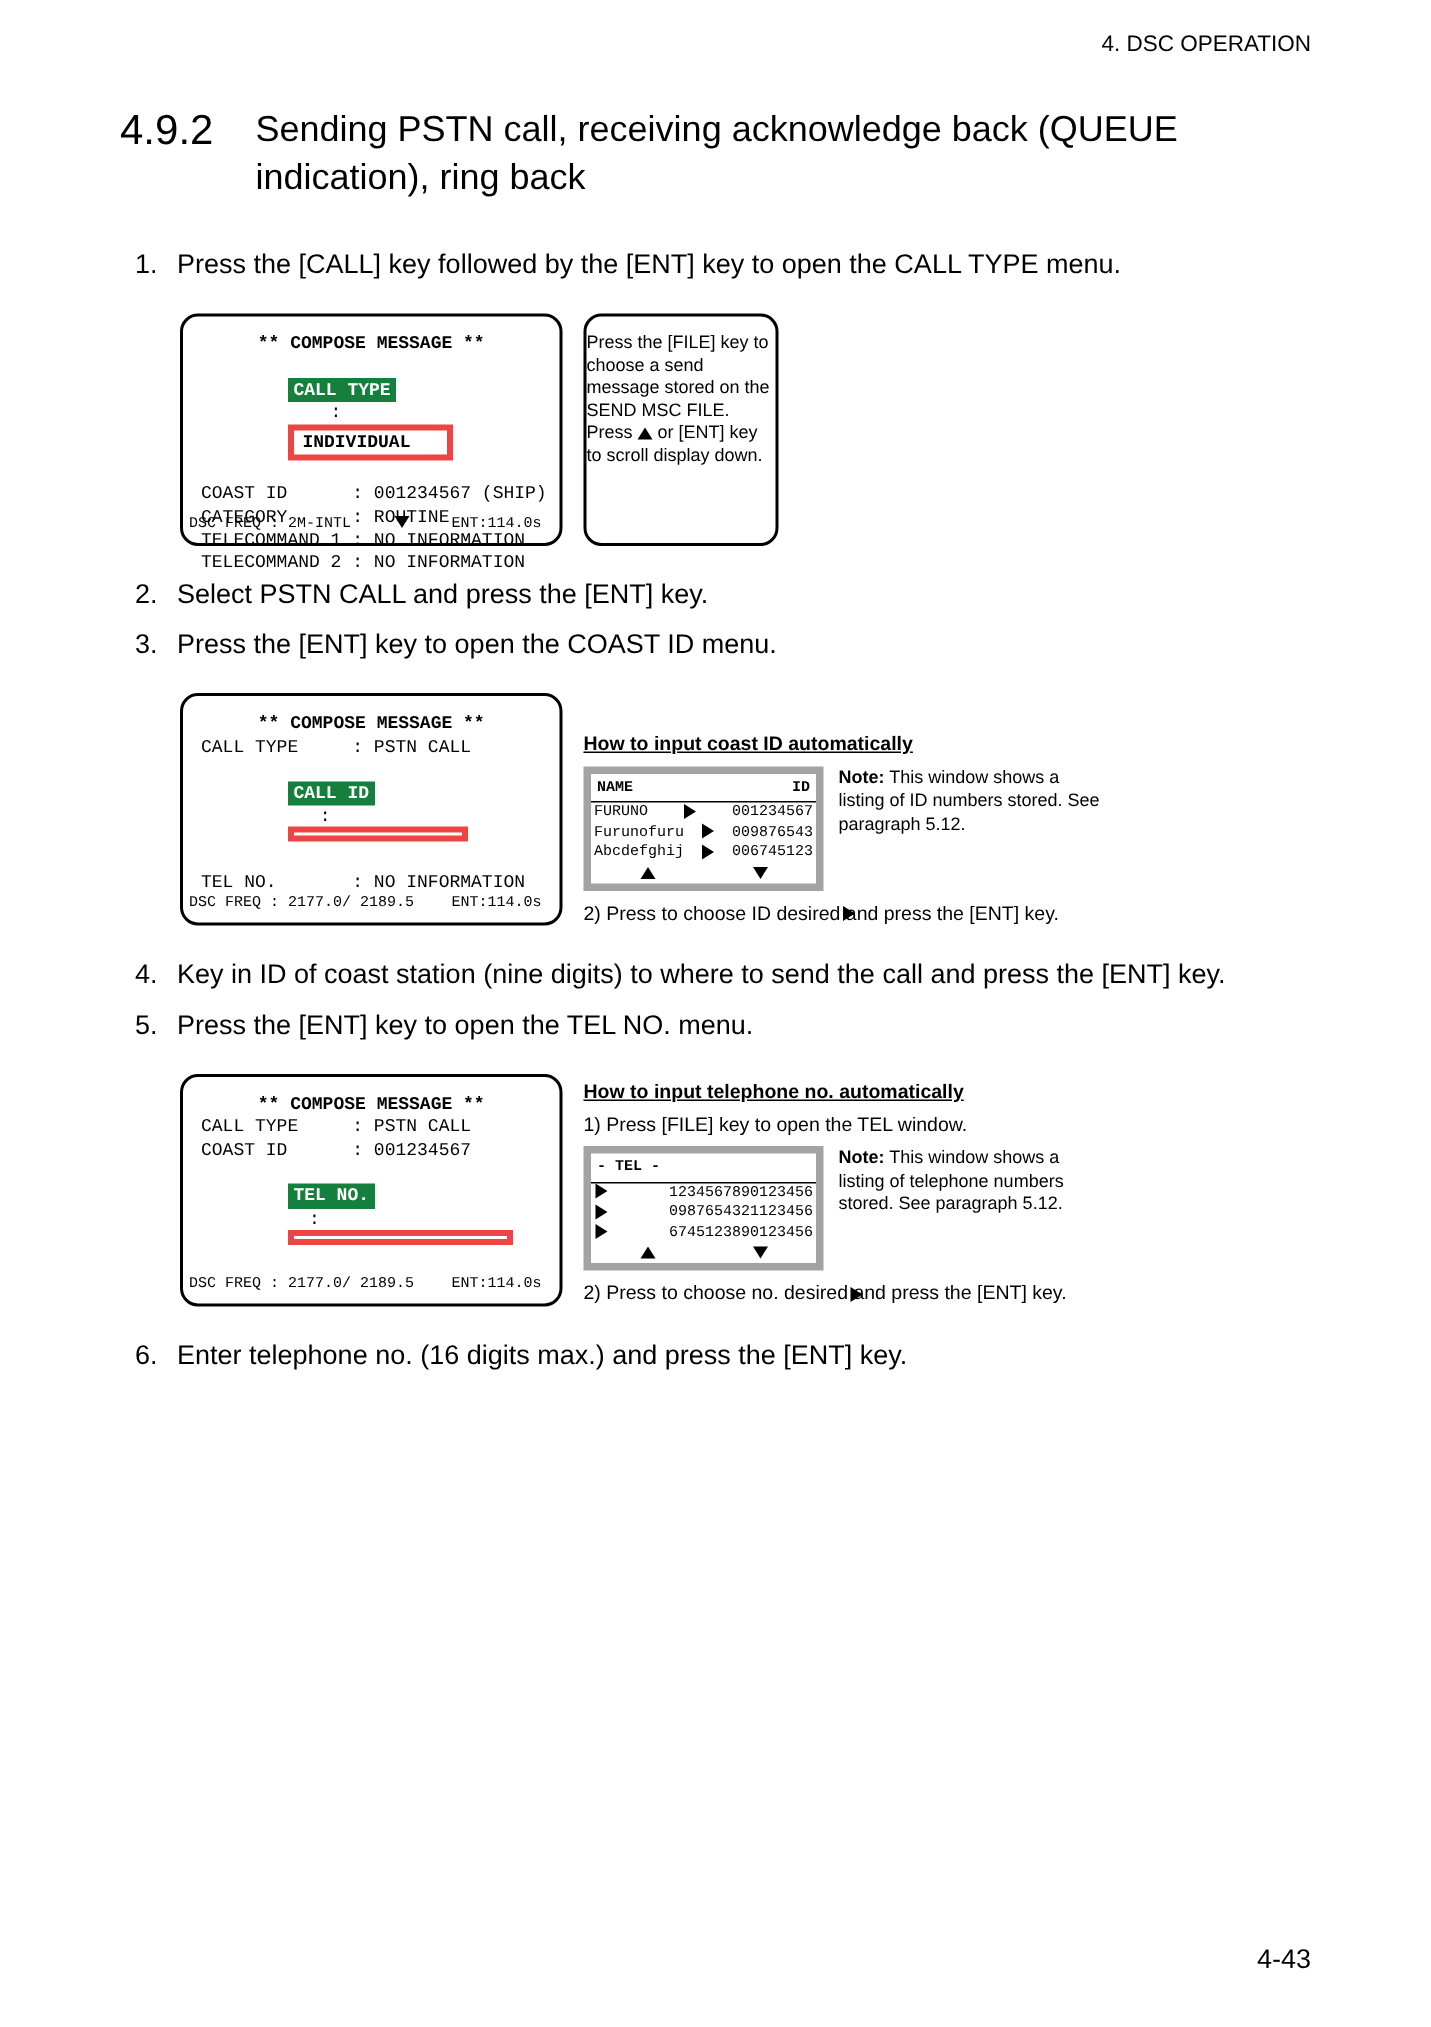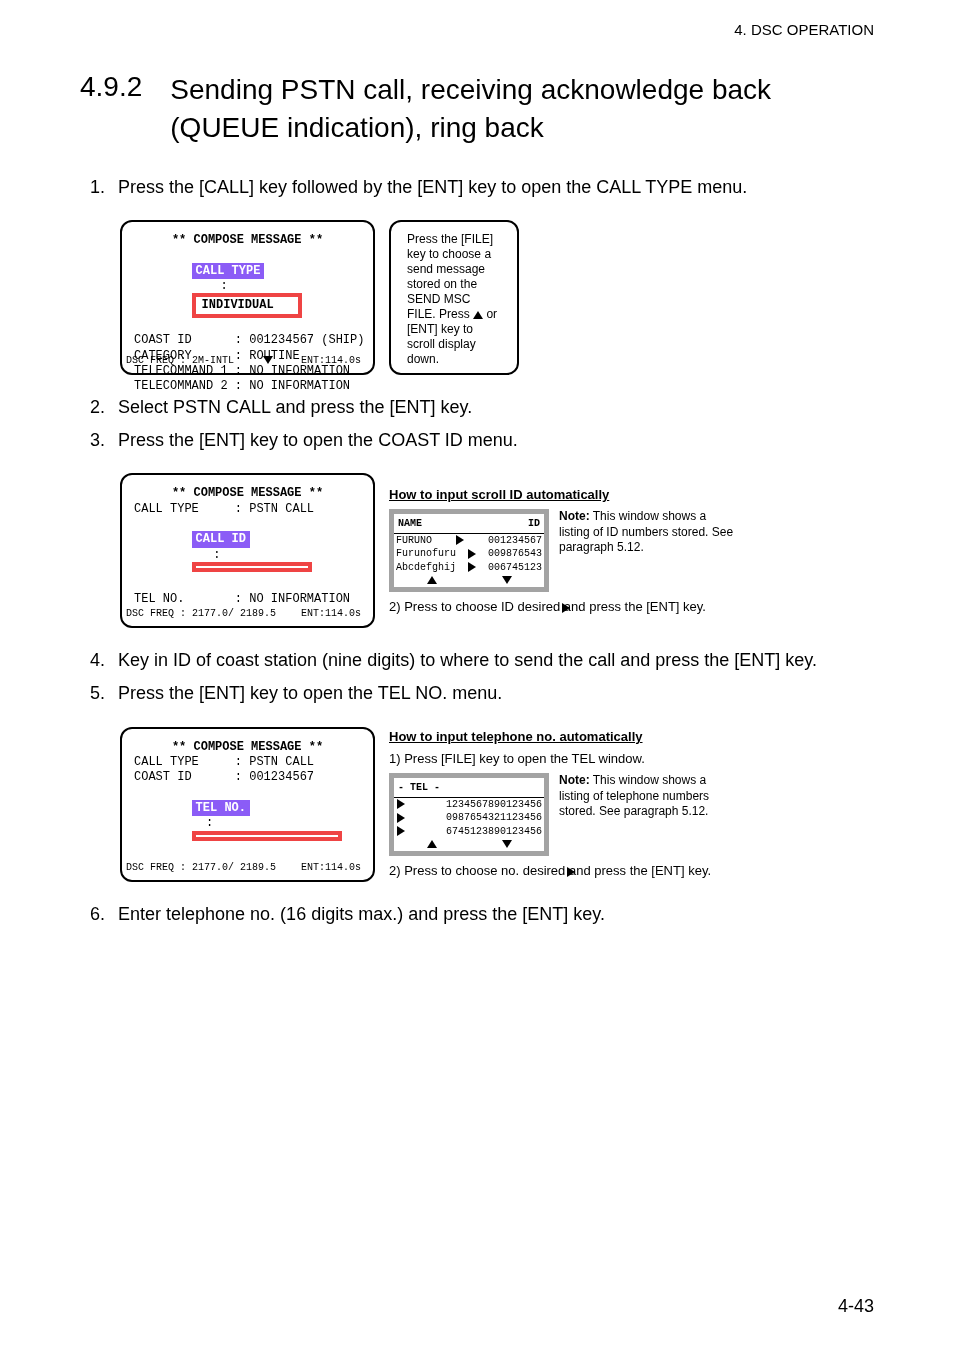--- a/index.html
+++ b/index.html
@@ -22,58 +22,58 @@
     align-items: flex-start;
     margin-bottom: 28px;
   }
   .sect-num {
     font-size: 28px;
     font-weight: normal;
     margin-right: 28px;
     white-space: nowrap;
   }
   .sect-title {
-    font-size: 28px;
+    font-size: 24px;
     font-weight: normal;
     line-height: 1.35;
   }
   .step {
     display: flex;
     align-items: flex-start;
     margin: 8px 0 8px 10px;
     font-size: 18px;
     line-height: 1.4;
   }
   .step-num {
     width: 28px;
     flex-shrink: 0;
   }
   .step-text { flex: 1; }
 
   
   .figure-row {
     display: flex;
-    align-items: center;
+    align-items: flex-end;
     margin: 20px 0 20px 40px;
     gap: 14px;
   }
   .lcd {
     position: relative;
     border: 2px solid #000;
     border-radius: 12px;
     width: 255px;
     height: 155px;
     padding: 10px 12px 8px 12px;
     font-family: "Courier New", monospace;
     font-size: 12px;
     line-height: 1.2;
   }
   .lcd-line { white-space: pre; margin: 1px 0; }
   .inv {
-    background: #8b5cf6;
+    background: #15803d;
     color: #fff;
     padding: 1px 4px;
     display: inline-block;
     font-weight: bold;
   }
   .boxfield {
     border: 4px solid #ef4444;
     display: inline-block;
     padding: 1px 6px;
     min-width: 110px;
@@ -102,21 +102,21 @@
     display:inline-block;width:0;height:0;
     border-top:5px solid transparent;border-bottom:5px solid transparent;border-left:8px solid #000;
     vertical-align:middle;
   }
 
   .callout-box {
     border: 2px solid #000;
     border-radius: 12px;
     width: 130px;
     height: 155px;
-    padding: 10px 16px;
+    padding: 10px 0;
     font-size: 12px;
     line-height: 1.25;
   }
 
   .howto-col {
     width: 370px;
     font-size: 13px;
     line-height: 1.35;
   }
   .howto-title {
@@ -235,21 +235,21 @@
       </div>
       <div class="lcd-line">TEL NO.       : NO INFORMATION</div>
       <div class="lcd-line">&nbsp;</div>
       <div class="status-row">
         <span>DSC FREQ      :  2177.0/ 2189.5</span>
         <span>ENT:114.0s</span>
       </div>
     </div>
 
     <div class="howto-col">
-      <div class="howto-title">How to input scroll ID automatically</div>
+      <div class="howto-title">How to input coast ID automatically</div>
       <div class="howto-flex">
         <div class="small-lcd">
           <div class="hdr">
             <span>NAME</span>
             <span>ID</span>
           </div>
           <div class="row">
               <span>FURUNO</span>
               <span class="arr"><span class="tri-right"></span></span>
               <span>001234567</span>

